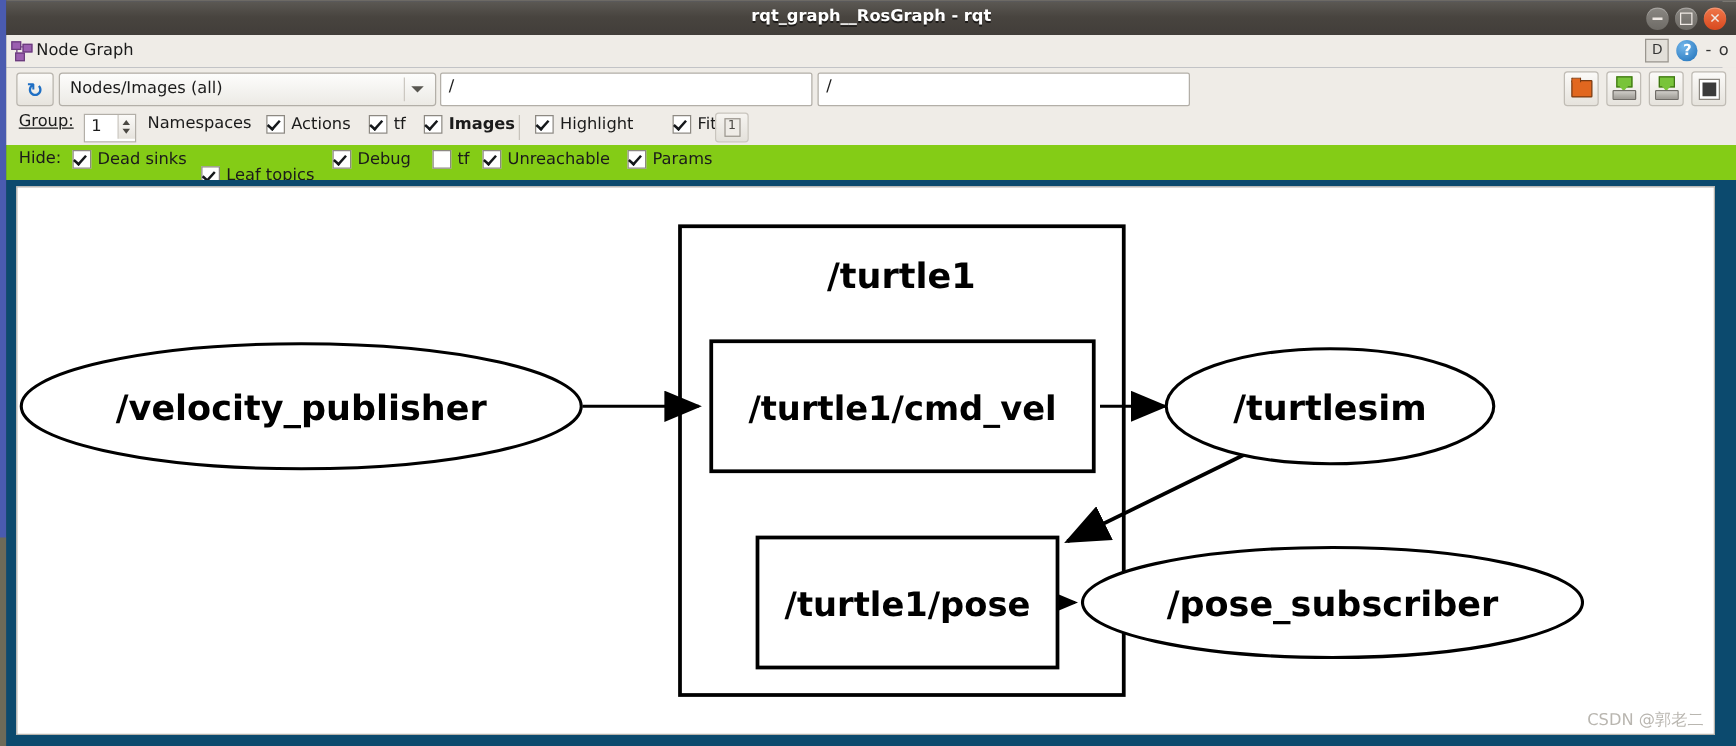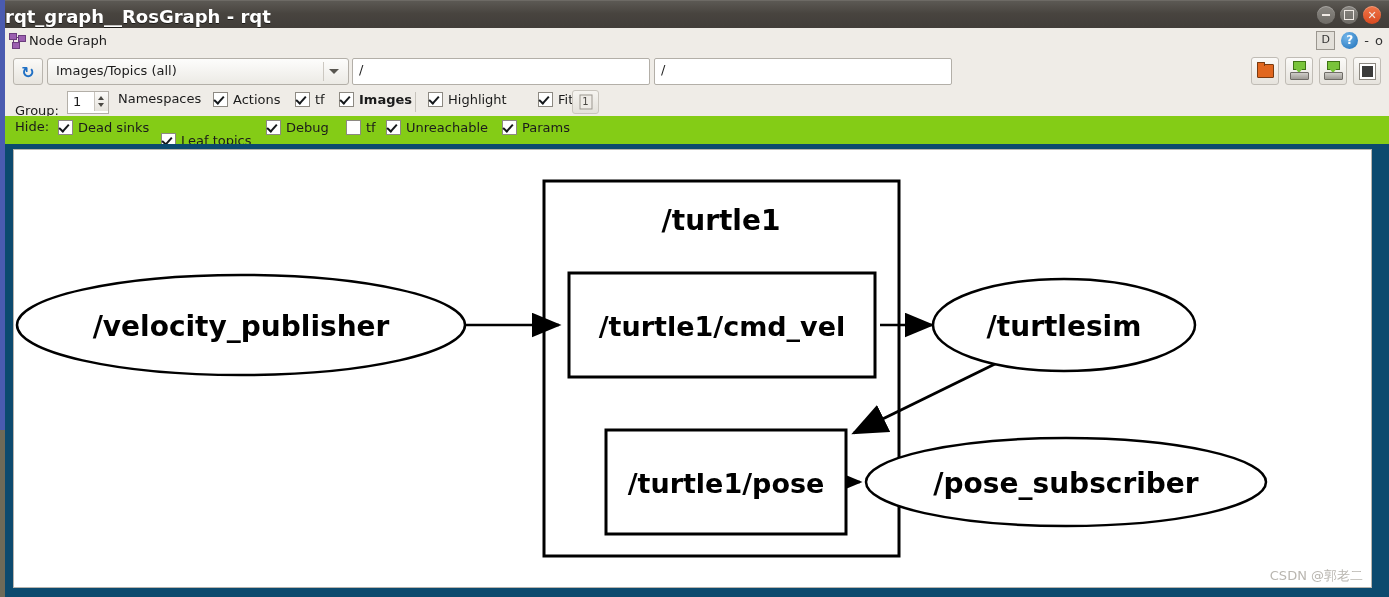--- a/index.html
+++ b/index.html
@@ -17,22 +17,22 @@
   .right-strip{position:absolute;right:0;top:0;width:11px;height:597px;background:#e9e7e2;}
   .right-mark{position:absolute;right:2px;width:4px;background:#222;}
 
   
   .titlebar{
     position:absolute;left:5px;top:0;width:1384px;height:28px;
     background:linear-gradient(to bottom,#5c5954 0%,#48443f 45%,#413d39 100%);
     border-top:1px solid #6d6a65;
   }
   .titlebar .ttl{
-    position:absolute;left:0;right:0;top:5px;
-    color:#ffffff;font-size:18px;font-weight:bold;
+    position:absolute;left:0;right:0;top:5px;text-align:center;
+    color:#ffffff;font-size:13px;font-weight:bold;
     text-shadow:0 1px 0 rgba(0,0,0,.6);
     font-family:"DejaVu Sans","Liberation Sans",sans-serif;
   }
   .wbtns{position:absolute;right:8px;top:5px;display:flex;gap:5px;}
   .wbtn{width:18px;height:18px;border-radius:9px;position:relative;
         background:linear-gradient(to bottom,#8a8782,#6e6b66);
         box-shadow:inset 0 1px 0 rgba(255,255,255,.25);}
   .wbtn.close{background:linear-gradient(to bottom,#f0774a,#d8491f);}
   .wbtn i{position:absolute;left:50%;top:50%;transform:translate(-50%,-50%);
           color:#efe9e4;font-style:normal;font-size:11px;line-height:1;}
@@ -173,21 +173,21 @@
       <div class="mini-dash">-</div>
       <div class="mini-o">o</div>
     </div>
   </div>
 
   <div class="trow1">
     <div class="refresh-btn">
       <div class="refresh-glyph">↻</div>
     </div>
     <div class="combo">
-      <div class="ctext">Images/Topics (all)</div>
+      <div class="ctext">Nodes/Images (all)</div>
       <div class="csep"></div>
       <div class="carrow"></div>
     </div>
     <div class="fld" id="fld1">
       <span>/</span>
     </div>
     <div class="fld" id="fld2">
       <span>/</span>
     </div>
     <div class="tbtns">
@@ -204,21 +204,21 @@
         <div class="ic-save-tip"></div>
         <div class="ic-save-tray"></div>
       </div>
       <div class="tbtn">
         <div class="ic-square"></div>
       </div>
     </div>
   </div>
 
   <div class="trow2">
-    <div class="inline" style="left:10px;top:15px;">
+    <div class="inline" style="left:10px;top:2px;text-decoration:underline;">
       <span class="lbl">Group:</span>
     </div>
     <div class="spin" style="position:absolute;left:62px;top:3px;">
       <span>1</span>
       <div class="btns"></div>
     </div>
     <div class="inline" style="left:113px;top:3px;">
       <span class="lbl">Namespaces</span>
     </div>
 

